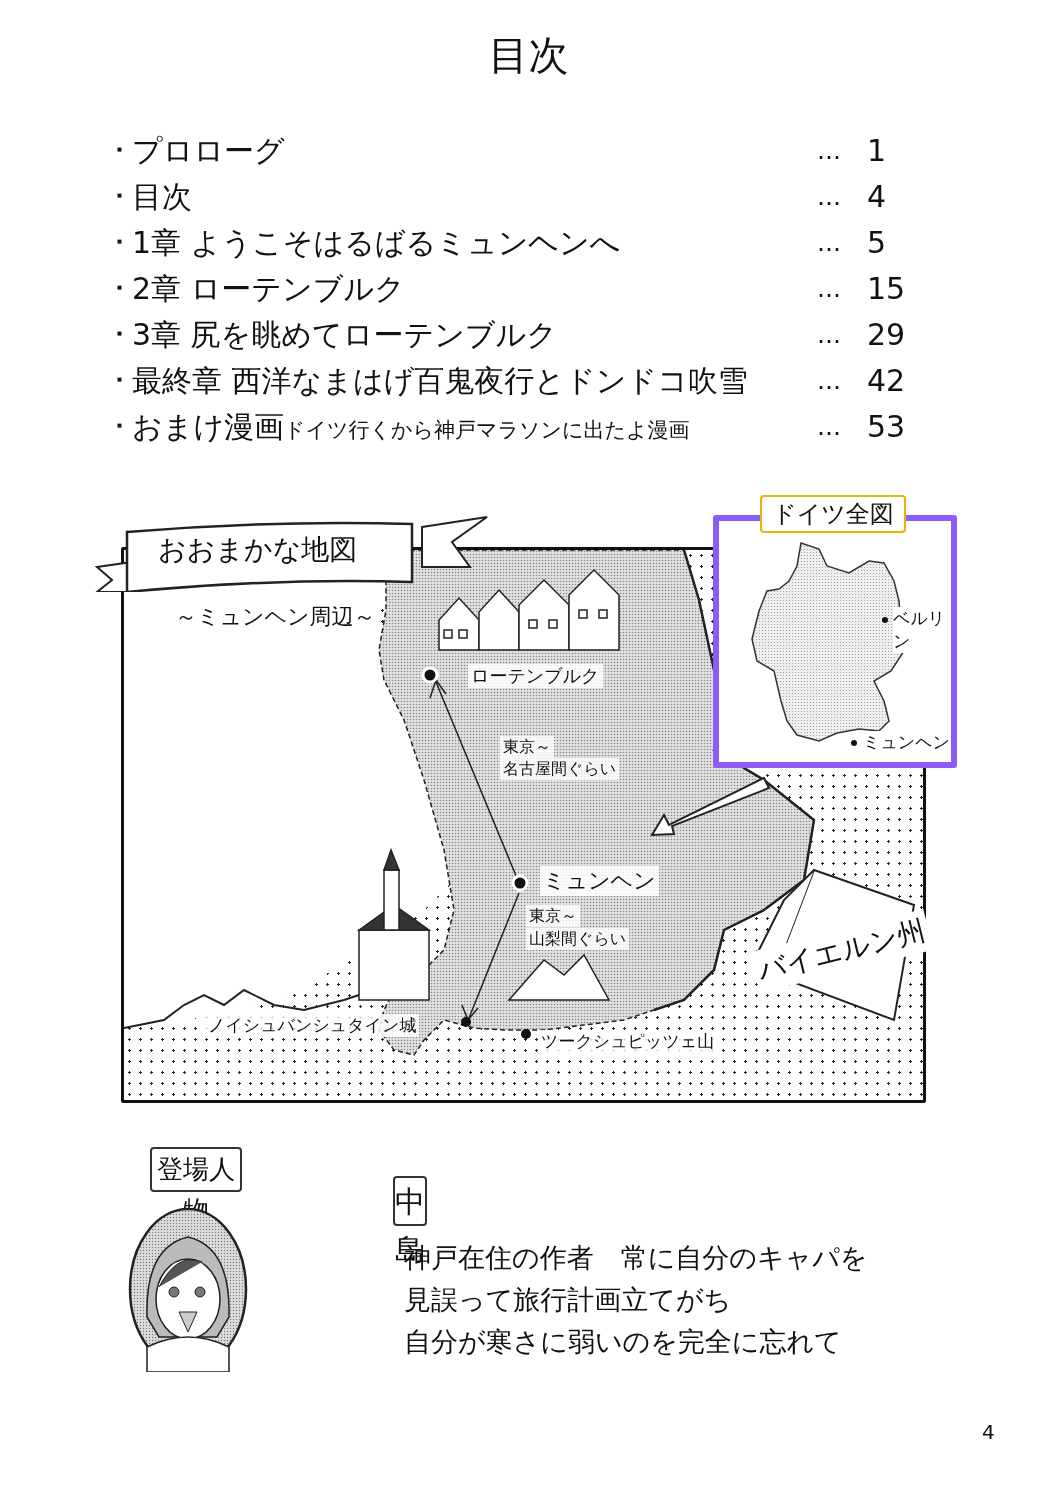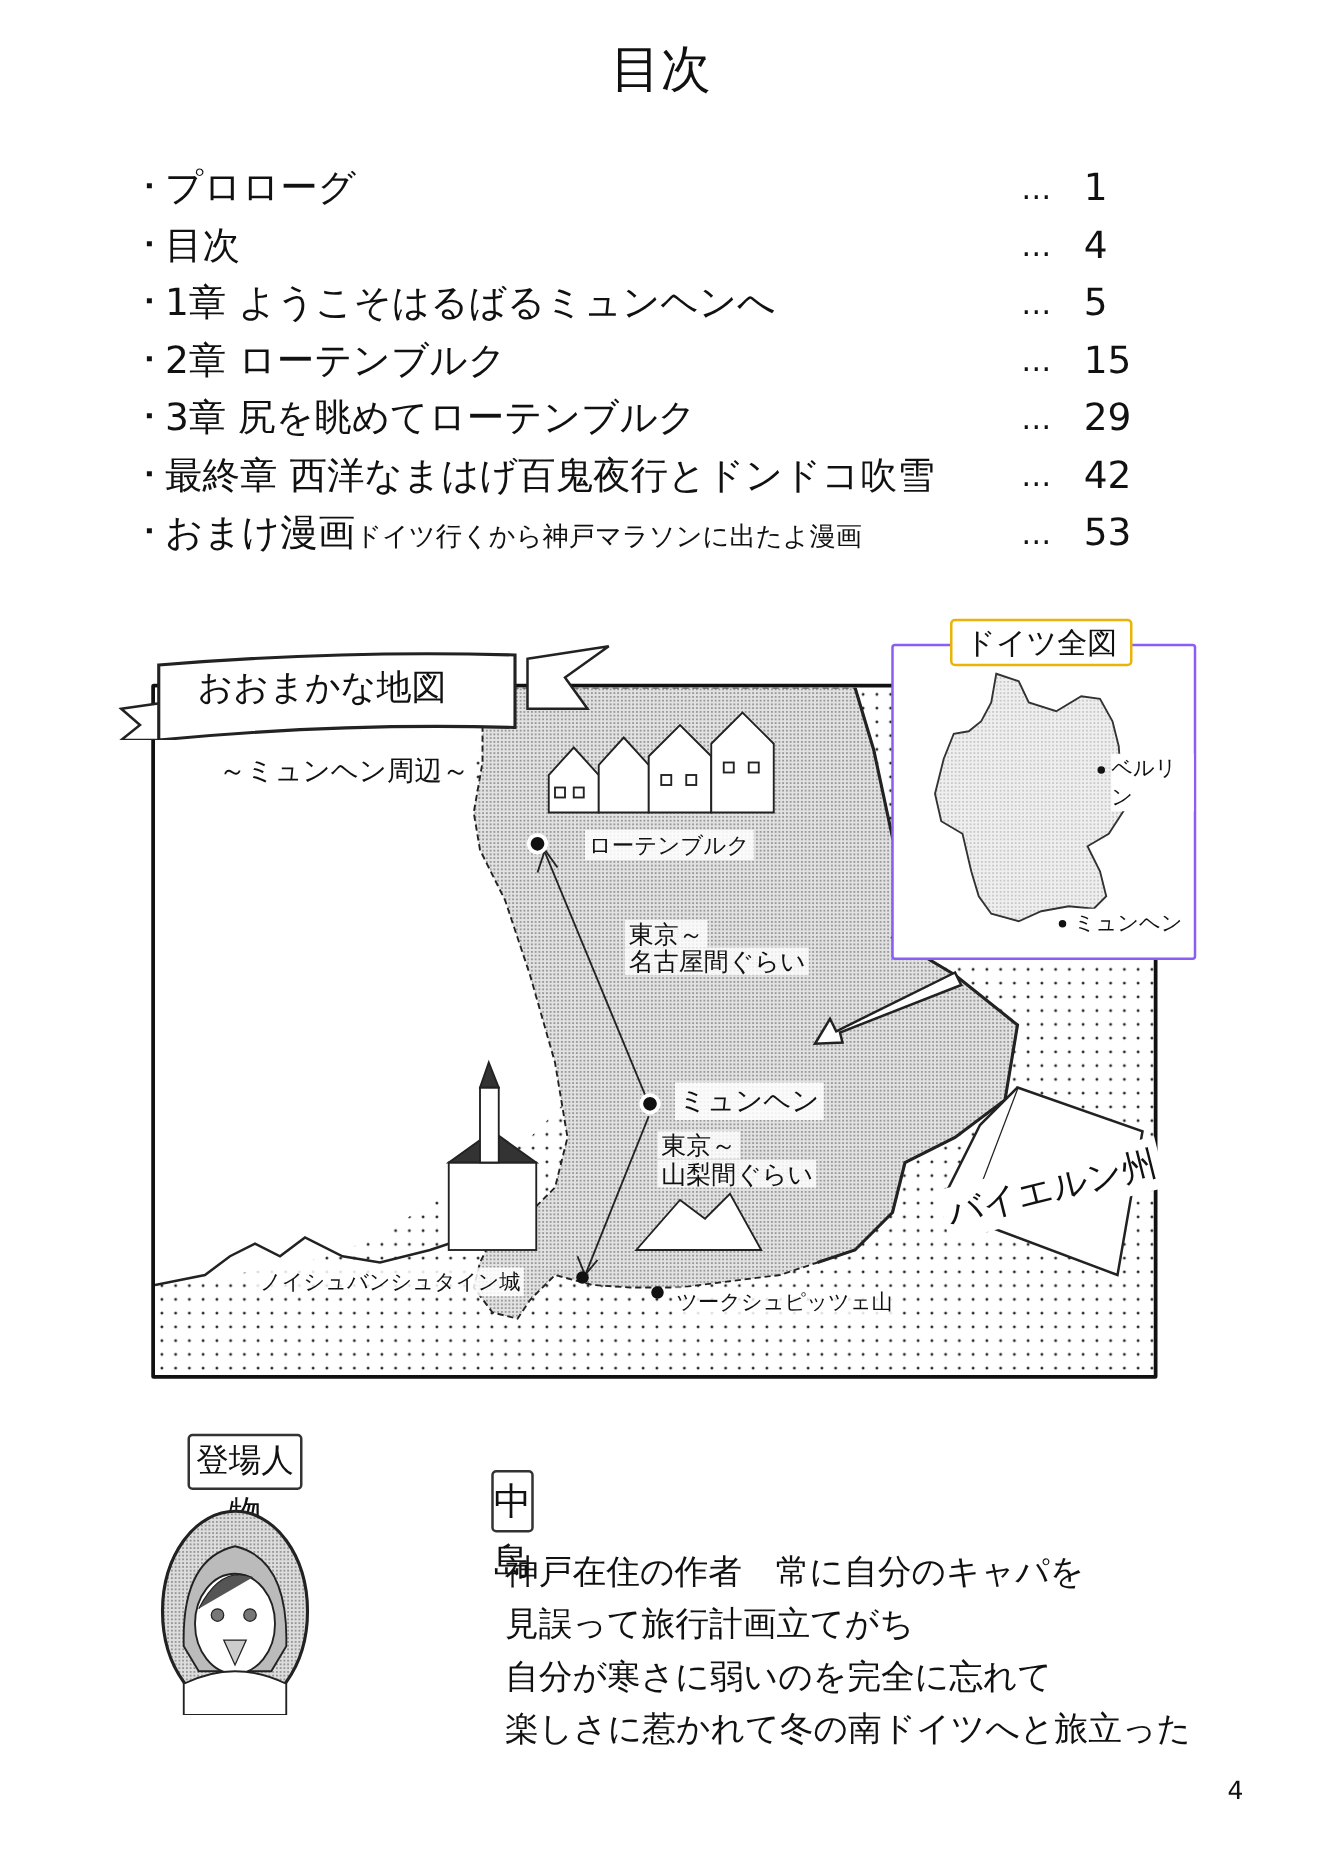--- a/index.html
+++ b/index.html
@@ -12,26 +12,26 @@
   .toc-row .sub { font-size:21px; }
   .toc-row .dots { position:absolute; left:705px; font-size:24px; }
   .toc-row .page { position:absolute; left:755px; }
   .map { position:absolute; left:121px; top:547px; width:805px; height:556px;
          border:3px solid #111; border-radius:2px; box-sizing:border-box; overflow:hidden;
          background-color:#fff;
          background-image:radial-gradient(#222 1.1px, transparent 1.3px);
          background-size:11px 11px; }
   .map svg { position:absolute; left:0; top:0; }
   .lbl { position:absolute; font-size:18px; background:rgba(255,255,255,0.85); padding:0 3px; white-space:nowrap; }
-  .lbl.small { font-size:20px; line-height:22px; background:rgba(255,255,255,0.8); }
+  .lbl.small { font-size:16px; line-height:22px; background:rgba(255,255,255,0.8); }
   .ribbon { position:absolute; left:92px; top:512px; }
   .ribbon-text { position:absolute; left:158px; top:531px; font-size:28px; }
   .subtitle { position:absolute; left:175px; top:602px; font-size:22px; }
   .inset { position:absolute; left:713px; top:515px; width:244px; height:253px; background:#fff;
-           border:2px solid #8b5cf6; border-radius:3px; box-sizing:border-box; }
+           border:6px solid #8b5cf6; border-radius:3px; box-sizing:border-box; }
   .inset-title { position:absolute; left:760px; top:495px; width:146px; height:38px; background:#fff;
                  border:2px solid #eab308; border-radius:4px; box-sizing:border-box; text-align:center;
                  font-size:24px; line-height:34px; }
   .box-label { position:absolute; background:#fff; border:2px solid #333; border-radius:4px;
                box-sizing:border-box; text-align:center; }
   .chars-title { left:150px; top:1147px; width:92px; height:45px; font-size:26px; line-height:41px; }
   .name-tag { left:393px; top:1176px; width:34px; height:50px; font-size:30px; line-height:48px; }
   .desc { position:absolute; left:404px; top:1237px; font-size:27px; line-height:42px; }
   .avatar { position:absolute; left:127px; top:1207px; }
   .pagenum { position:absolute; left:982px; top:1420px; font-size:20px; }
@@ -192,16 +192,15 @@
   <path d="M52 105 L70 105 L61 125 Z" fill="#ccc" stroke="#222"></path>
   <path d="M20 165 L20 140 Q61 120 102 140 L102 165 Z" fill="#fff" stroke="#222" stroke-width="1.5"></path>
 </svg>
 
 <div class="box-label name-tag">中島</div>
 
 <div class="desc">
   <div>神戸在住の作者　常に自分のキャパを</div>
   <div>見誤って旅行計画立てがち</div>
   <div>自分が寒さに弱いのを完全に忘れて</div>
-  <div>楽しさに惹かれて冬の南ドイツへと旅立った</div>
 </div>
 
 <div class="pagenum">4</div>
 
 </body></html>

